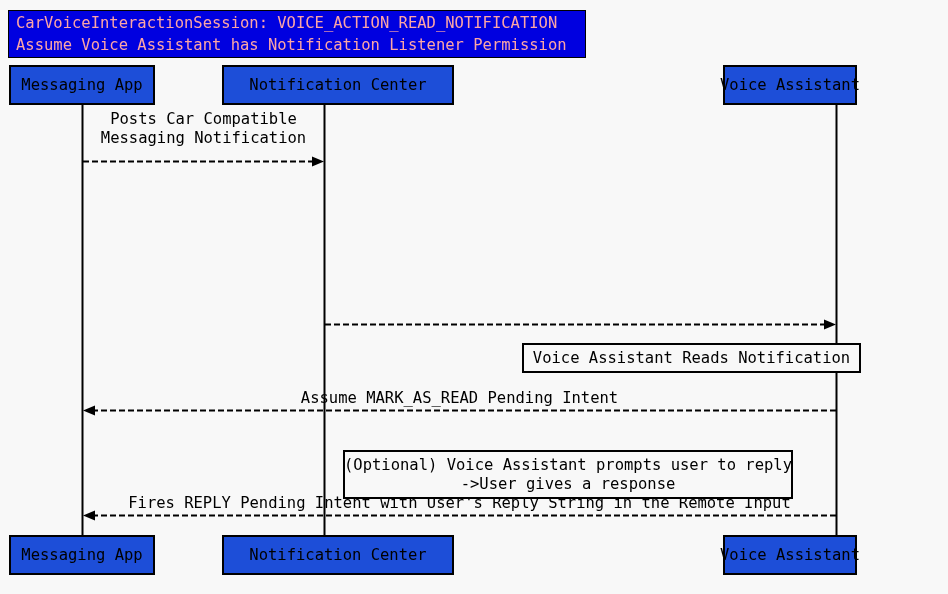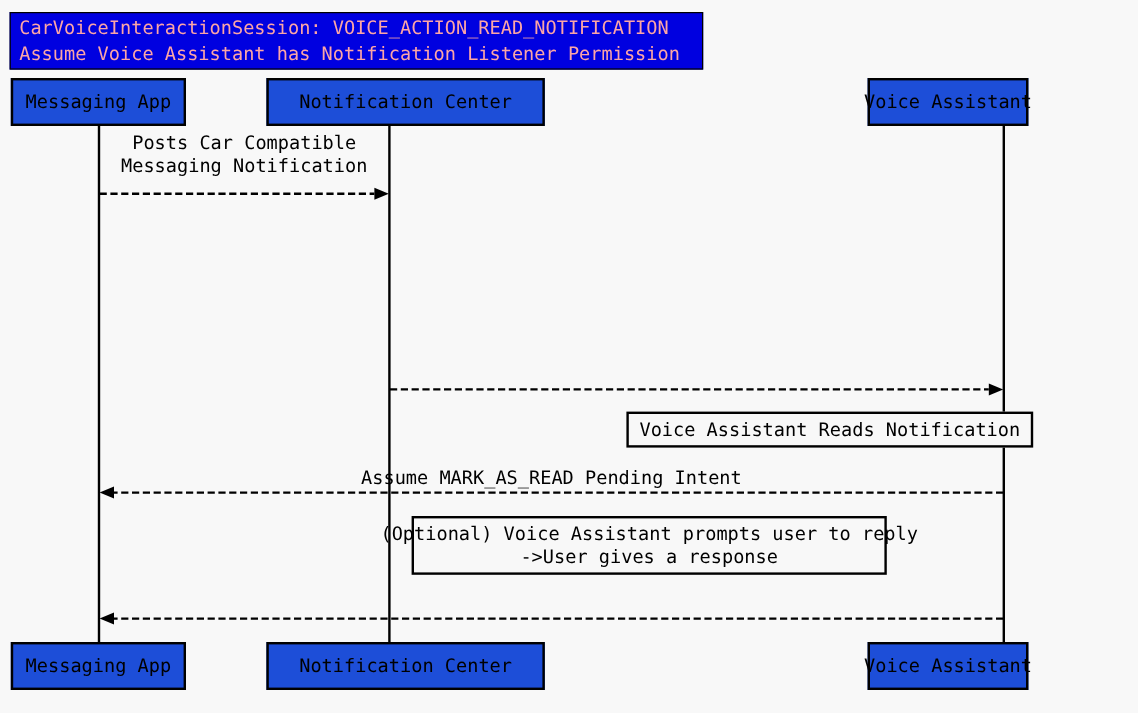--- a/index.html
+++ b/index.html
@@ -70,21 +70,21 @@
     display: flex;
     align-items: center;
     justify-content: center;
     text-align: center;
     font-size: 15.5px;
     line-height: 19px;
     white-space: pre;
   }
   .note-1 { left: 102px; top: 182px; width: 204px; height: 47px; }
   .note-2 { left: 478px; top: 343px; width: 339px; height: 30px; margin-left: 44px; }
-  .note-3 { left: 343px; top: 430px; width: 396px; height: 49px; }
+  .note-3 { left: 343px; top: 450px; width: 450px; height: 49px; }
 </style>
 </head>
 <body>
 
 <div id="diagram">
 
   <svg id="wires" viewBox="0 0 948 594" xmlns="http://www.w3.org/2000/svg">
 
     <line x1="82.5" y1="105" x2="82.5" y2="535" stroke="#000" stroke-width="2"></line>
     <line x1="324.5" y1="105" x2="324.5" y2="535" stroke="#000" stroke-width="2"></line>
@@ -120,20 +120,21 @@
   <div class="participant p-nc p-top">
     <span>Notification Center</span>
   </div>
   <div class="participant p-va p-top">
     <span>Voice Assistant</span>
   </div>
 
   <div class="msg-label msg-1">Posts Car Compatible
 Messaging Notification</div>
   <div class="msg-label msg-3">Assume MARK_AS_READ Pending Intent</div>
+  <div class="msg-label msg-4">Fires REPLY Pending Intent with User's Reply String in the Remote Input</div>
 
   <div class="note note-2">Voice Assistant Reads Notification</div>
   <div class="note note-3">(Optional) Voice Assistant prompts user to reply
 -&gt;User gives a response</div>
 
   <div class="participant p-ma p-bottom">
     <span>Messaging App</span>
   </div>
   <div class="participant p-nc p-bottom">
     <span>Notification Center</span>

